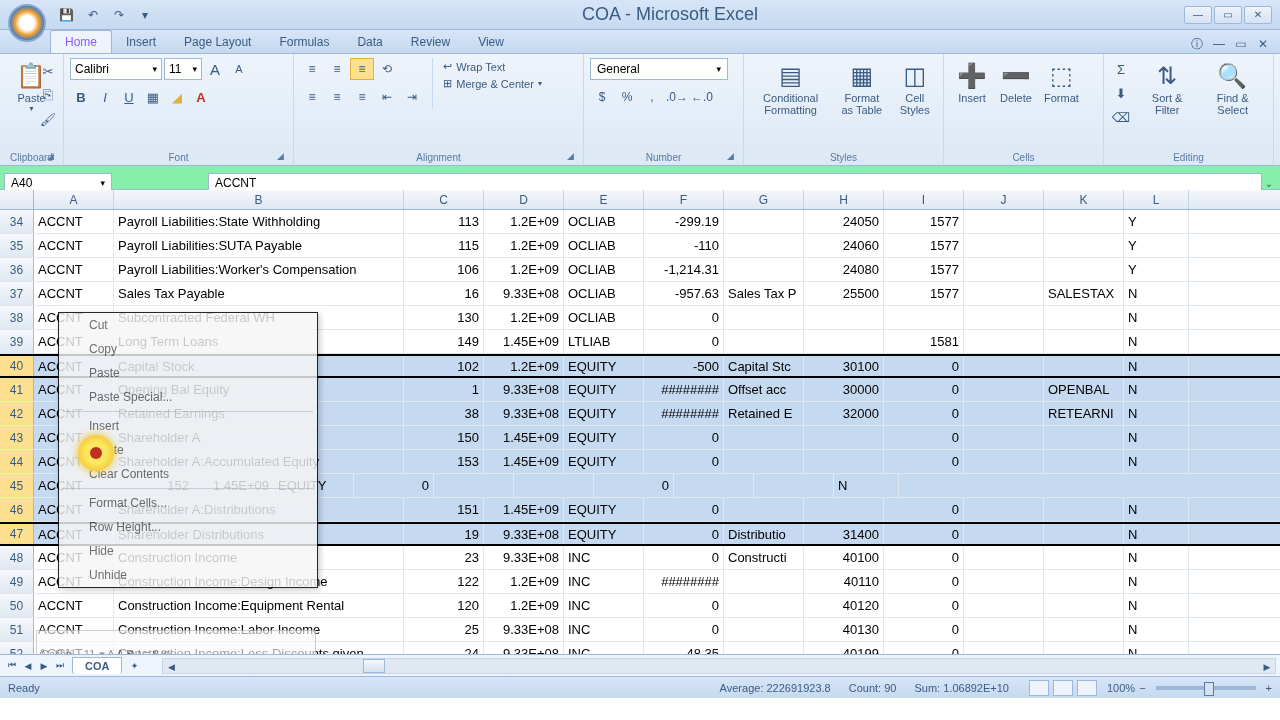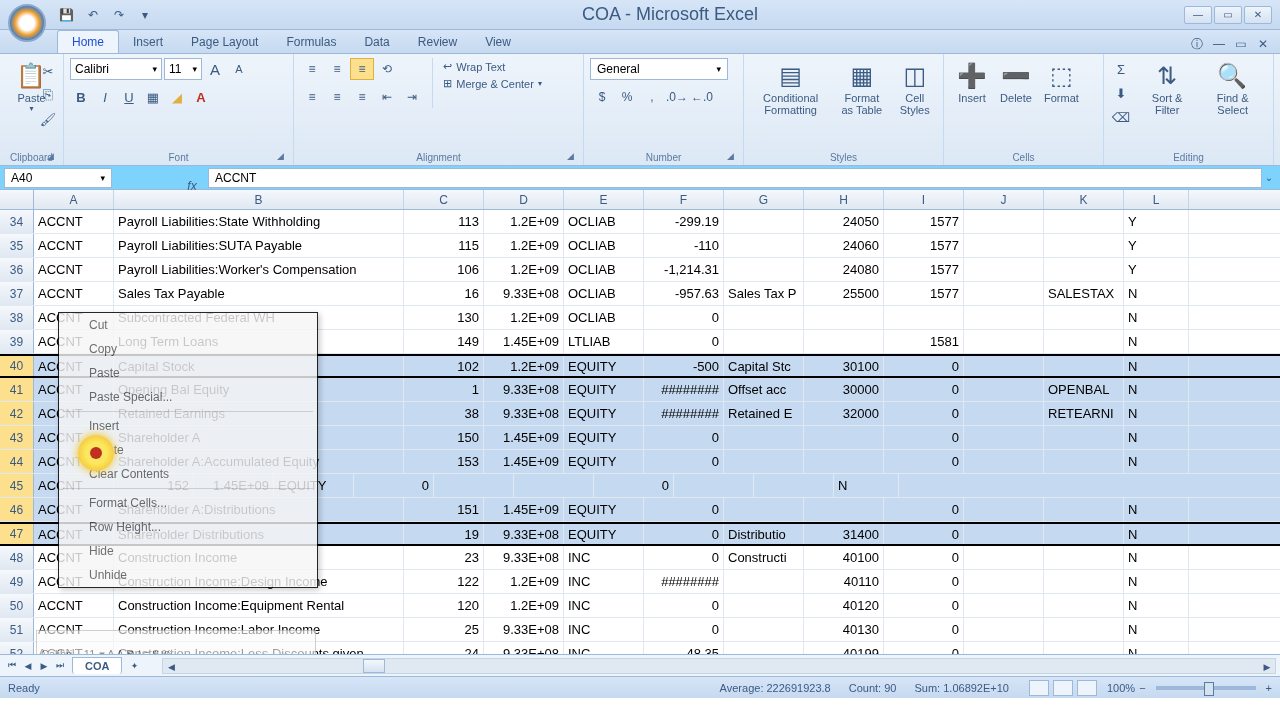--- a/index.html
+++ b/index.html
@@ -10,21 +10,21 @@
 .office-btn { width: 38px; height: 38px; background: radial-gradient(circle, #fff 30%, #f0a030 50%, #4a7ebb 70%); border-radius: 50%; position: absolute; top: 4px; left: 8px; border: 2px solid #8aa8cc; z-index: 10; }
 .qat { margin-left: 48px; display: flex; gap: 4px; align-items: center; }
 .qat-btn { width: 22px; height: 22px; display: flex; align-items: center; justify-content: center; color: #3b5b82; }
 .title-text { flex: 1; text-align: center; color: #3b5b82; font-size: 18px; }
 .win-controls { display: flex; gap: 2px; }
 .win-btn { width: 28px; height: 18px; background: linear-gradient(#eef4fb, #d4e2f2); border: 1px solid #9db8d9; border-radius: 2px; display: flex; align-items: center; justify-content: center; color: #3b5b82; font-size: 10px; }
 
 
 .tabs { height: 24px; background: linear-gradient(#d7e5f7, #c5d9f0); display: flex; padding-left: 50px; border-bottom: 1px solid #9db8d9; align-items: flex-end; }
 .tab { padding: 4px 14px; color: #3b5b82; font-size: 12px; cursor: pointer; }
-.tab.active { background: #eef4fb; border: 1px solid #9db8d9; border-bottom: none; border-radius: 3px 3px 0 0; color: #1d4ed8; margin-left: 7px; }
+.tab.active { background: #eef4fb; border: 1px solid #9db8d9; border-bottom: none; border-radius: 3px 3px 0 0; color: #8b5cf6; }
 .tab-right { margin-left: auto; display: flex; gap: 4px; padding-right: 8px; }
 .tab-right span { width: 18px; height: 18px; color: #3b5b82; display: flex; align-items: center; justify-content: center; }
 
 
 .ribbon { height: 112px; background: linear-gradient(#eef4fb, #dce8f5); border-bottom: 1px solid #9db8d9; display: flex; }
 .rgroup { border-right: 1px solid #c5d9f0; padding: 4px 6px 2px; display: flex; flex-direction: column; position: relative; }
 .rgroup-label { position: absolute; bottom: 2px; left: 0; right: 0; text-align: center; font-size: 10px; color: #5a7aa0; }
 .rgroup-launcher { position: absolute; bottom: 2px; right: 4px; width: 12px; height: 12px; font-size: 9px; color: #5a7aa0; }
 .big-btn { display: flex; flex-direction: column; align-items: center; padding: 2px 6px; color: #3b5b82; font-size: 11px; }
 .big-btn .ico { width: 32px; height: 32px; display: flex; align-items: center; justify-content: center; font-size: 24px; }
@@ -32,21 +32,21 @@
 .font-row { display: flex; gap: 2px; align-items: center; }
 .font-name { width: 92px; height: 22px; border: 1px solid #9db8d9; background: #fff; padding: 0 4px; font-size: 12px; display: flex; align-items: center; }
 .font-size { width: 38px; height: 22px; border: 1px solid #9db8d9; background: #fff; padding: 0 4px; font-size: 12px; display: flex; align-items: center; }
 .align-row { display: flex; gap: 1px; }
 .align-btn { width: 24px; height: 22px; display: flex; align-items: center; justify-content: center; border: 1px solid transparent; color: #3b5b82; }
 .align-btn.active { background: #fce08e; border-color: #e0b040; }
 .number-fmt { width: 138px; height: 22px; border: 1px solid #9db8d9; background: #fff; padding: 0 6px; font-size: 12px; display: flex; align-items: center; }
 .wrap-merge { display: flex; align-items: center; gap: 4px; padding: 2px 4px; color: #3b5b82; font-size: 11px; }
 
 
-.formula-bar { height: 24px; background: #7dd3fc; border-bottom: 1px solid #9db8d9; display: flex; align-items: center; padding: 0 4px; }
+.formula-bar { height: 24px; background: #86efac; border-bottom: 1px solid #9db8d9; display: flex; padding: 7px 4px; }
 .namebox { width: 108px; height: 20px; border: 1px solid #9db8d9; background: #fff; padding: 0 6px; font-size: 12px; display: flex; align-items: center; }
 .fx-ico { width: 20px; height: 20px; display: flex; align-items: center; justify-content: center; font-style: italic; color: #3b5b82; margin: 16px 6px 0 70px; }
 .formula-input { flex: 1; height: 20px; border: 1px solid #9db8d9; background: #fff; padding: 0 6px; font-size: 12px; display: flex; align-items: center; }
 .formula-expand { width: 14px; height: 20px; font-size: 10px; color: #3b5b82; display: flex; align-items: center; justify-content: center; }
 
 
 .grid-container { position: relative; height: 464px; overflow: hidden; background: #fff; }
 .col-headers { display: flex; height: 20px; background: linear-gradient(#f5f8fc, #e0e8f2); border-bottom: 1px solid #9db8d9; position: sticky; top: 0; }
 .corner { width: 34px; border-right: 1px solid #9db8d9; background: linear-gradient(#f5f8fc, #e0e8f2); }
 .col-h { border-right: 1px solid #c5d5e6; display: flex; align-items: center; justify-content: center; font-size: 12px; color: #3b5b82; }

